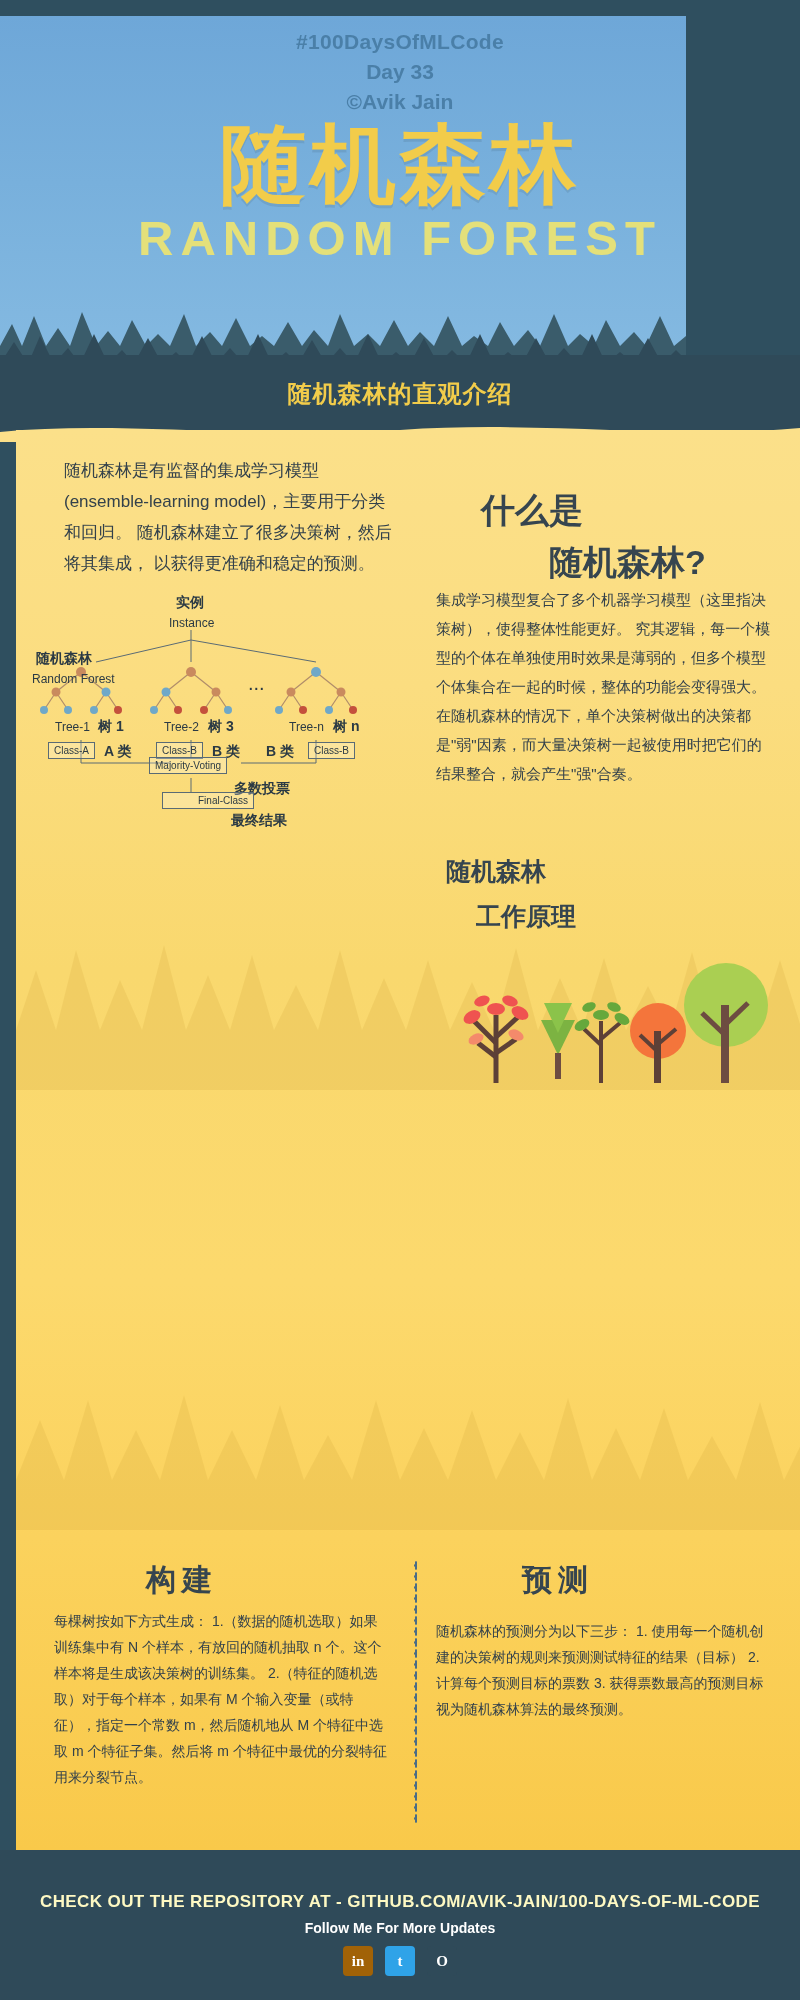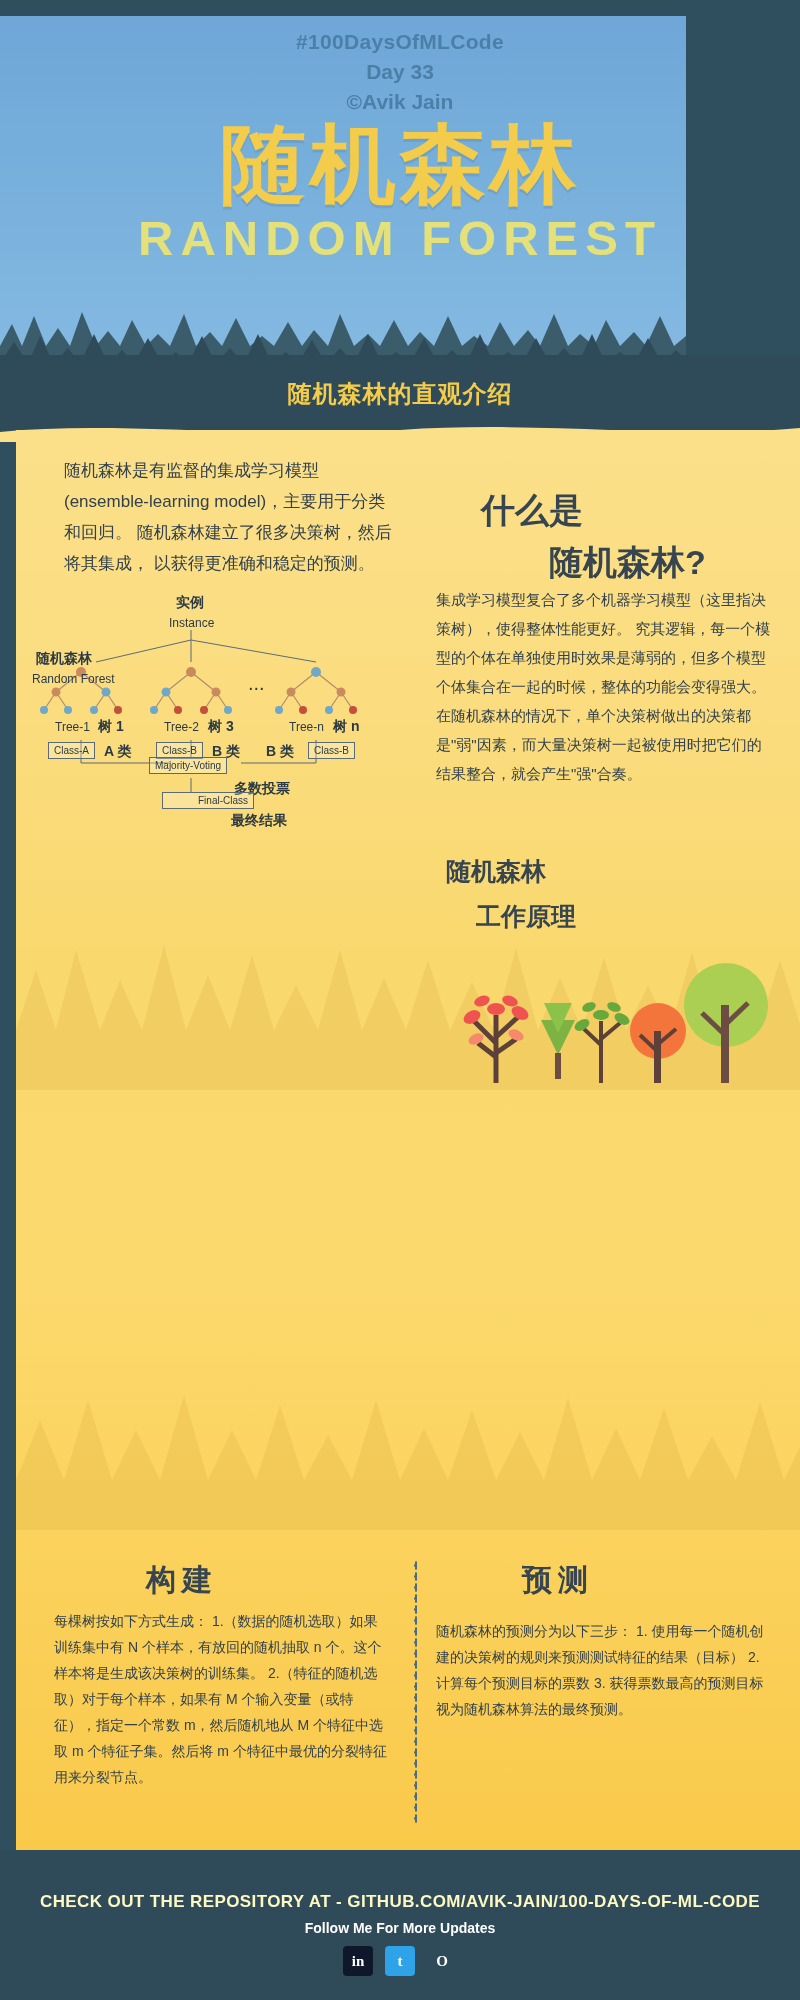--- a/index.html
+++ b/index.html
@@ -158,21 +158,21 @@
   }
   .social {
     position:absolute; left:0; top:96px; width:800px;
     display:flex; justify-content:center; gap:12px;
   }
   .soc {
     width:30px; height:30px; border-radius:4px; display:flex;
     align-items:center; justify-content:center; color:#fff;
     font-size:15px; font-weight:bold; font-family:"Liberation Serif", serif;
   }
-  .soc.li { background:#0f172a; }
+  .soc.li { background:#a16207; }
   .soc.tw { background:#2fa3e8; }
   .soc.gh { background:#2f4a59; }
 </style>
 </head>
 <body>
 
 <div class="page">
 
   <div class="header">
     <div class="hashtag">#100DaysOfMLCode</div>

